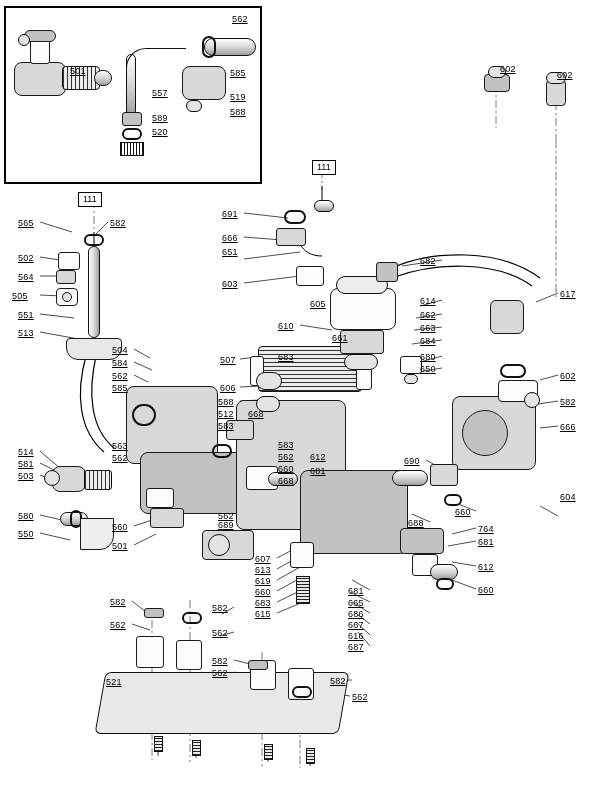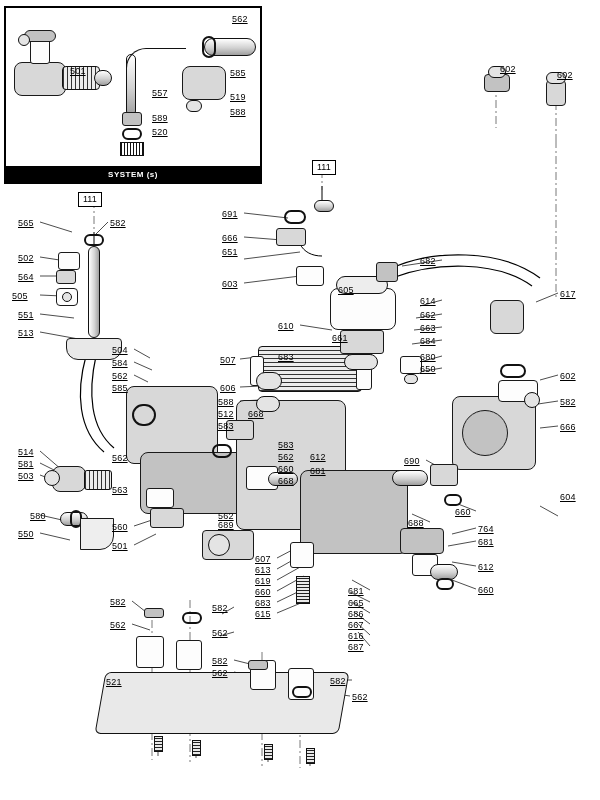--- a/index.html
+++ b/index.html
@@ -314,21 +314,20 @@
     <div class="curve" style="left:120px; top:40px; width:60px; height:22px; border-bottom:none; border-right:none; border-top-left-radius:20px; border-left:1px solid #111; border-top:1px solid #111;"></div>
     <div class="part r darker" style="left:116px; top:104px; width:20px; height:14px; border-radius:3px;"></div>
     <div class="hatch" style="left:114px; top:134px; width:24px; height:14px;"></div>
     <div class="ring" style="left:116px; top:120px; width:20px; height:12px;"></div>
 
     <div class="part rr dark" style="left:176px; top:58px; width:44px; height:34px;"></div>
     <div class="tube" style="left:198px; top:30px; width:52px; height:18px;"></div>
     <div class="ring" style="left:196px; top:28px; width:14px; height:22px;"></div>
     <div class="disc" style="left:180px; top:92px; width:16px; height:12px;"></div>
 
-    <div id="inset-caption">SYSTEM (s)</div>
   </div>
 
   <div class="part r darker" style="left:484px; top:74px; width:26px; height:18px; border-radius:4px;"></div>
   <div class="disc" style="left:488px; top:66px; width:18px; height:12px;"></div>
   <div class="part r dark" style="left:546px; top:80px; width:20px; height:26px; border-radius:4px;"></div>
   <div class="disc" style="left:546px; top:72px; width:20px; height:12px;"></div>
 
   <div class="tubev" style="left:88px; top:246px; width:12px; height:92px;"></div>
   <div class="ring" style="left:84px; top:234px; width:20px; height:12px;"></div>
   <div class="part r white" style="left:58px; top:252px; width:22px; height:18px; border-radius:3px;"></div>
@@ -432,21 +431,21 @@
   <div class="lbl" style="left:222px; top:209px;">691</div>
   <div class="lbl" style="left:18px; top:218px;">565</div>
   <div class="lbl" style="left:110px; top:218px;">582</div>
   <div class="lbl" style="left:222px; top:233px;">666</div>
   <div class="lbl" style="left:18px; top:253px;">502</div>
   <div class="lbl" style="left:222px; top:247px;">651</div>
   <div class="lbl" style="left:420px; top:256px;">682</div>
   <div class="lbl" style="left:18px; top:272px;">564</div>
   <div class="lbl" style="left:222px; top:279px;">603</div>
   <div class="lbl" style="left:12px; top:291px;">505</div>
-  <div class="lbl" style="left:310px; top:285px;margin-left:28px;">605</div>
+  <div class="lbl" style="left:310px; top:299px;">605</div>
   <div class="lbl" style="left:420px; top:296px;">614</div>
   <div class="lbl" style="left:560px; top:289px;">617</div>
   <div class="lbl" style="left:18px; top:310px;">551</div>
   <div class="lbl" style="left:278px; top:321px;">610</div>
   <div class="lbl" style="left:420px; top:310px;">662</div>
   <div class="lbl" style="left:420px; top:323px;">663</div>
   <div class="lbl" style="left:18px; top:328px;">513</div>
   <div class="lbl" style="left:332px; top:333px;">661</div>
   <div class="lbl" style="left:420px; top:336px;">684</div>
   <div class="lbl" style="left:112px; top:345px;">504</div>
@@ -462,31 +461,31 @@
   <div class="lbl" style="left:560px; top:397px;">582</div>
   <div class="lbl" style="left:218px; top:397px;">588</div>
   <div class="lbl" style="left:218px; top:409px;">512</div>
   <div class="lbl" style="left:248px; top:409px;">668</div>
   <div class="lbl" style="left:560px; top:422px;">666</div>
   <div class="lbl" style="left:218px; top:421px;">583</div>
   <div class="lbl" style="left:278px; top:440px;">583</div>
   <div class="lbl" style="left:278px; top:452px;">562</div>
   <div class="lbl" style="left:310px; top:452px;">612</div>
   <div class="lbl" style="left:18px; top:447px;">514</div>
-  <div class="lbl" style="left:112px; top:441px;margin-top:44px;">563</div>
+  <div class="lbl" style="left:112px; top:441px;">563</div>
   <div class="lbl" style="left:278px; top:464px;">660</div>
   <div class="lbl" style="left:310px; top:466px;">681</div>
   <div class="lbl" style="left:18px; top:459px;">581</div>
   <div class="lbl" style="left:112px; top:453px;">562</div>
   <div class="lbl" style="left:278px; top:476px;">668</div>
   <div class="lbl" style="left:18px; top:471px;">503</div>
   <div class="lbl" style="left:404px; top:456px;">690</div>
   <div class="lbl" style="left:455px; top:507px;">660</div>
   <div class="lbl" style="left:408px; top:518px;">688</div>
-  <div class="lbl" style="left:30px; top:511px;text-align:center;">580</div>
+  <div class="lbl" style="left:18px; top:511px;text-align:center;">580</div>
   <div class="lbl" style="left:218px; top:511px;">562</div>
   <div class="lbl" style="left:218px; top:520px;">689</div>
   <div class="lbl" style="left:478px; top:524px;">764</div>
   <div class="lbl" style="left:18px; top:529px;">550</div>
   <div class="lbl" style="left:112px; top:522px;">560</div>
   <div class="lbl" style="left:478px; top:537px;">681</div>
   <div class="lbl" style="left:112px; top:541px;">501</div>
   <div class="lbl" style="left:255px; top:554px;">607</div>
   <div class="lbl" style="left:478px; top:562px;">612</div>
   <div class="lbl" style="left:255px; top:565px;">613</div>

